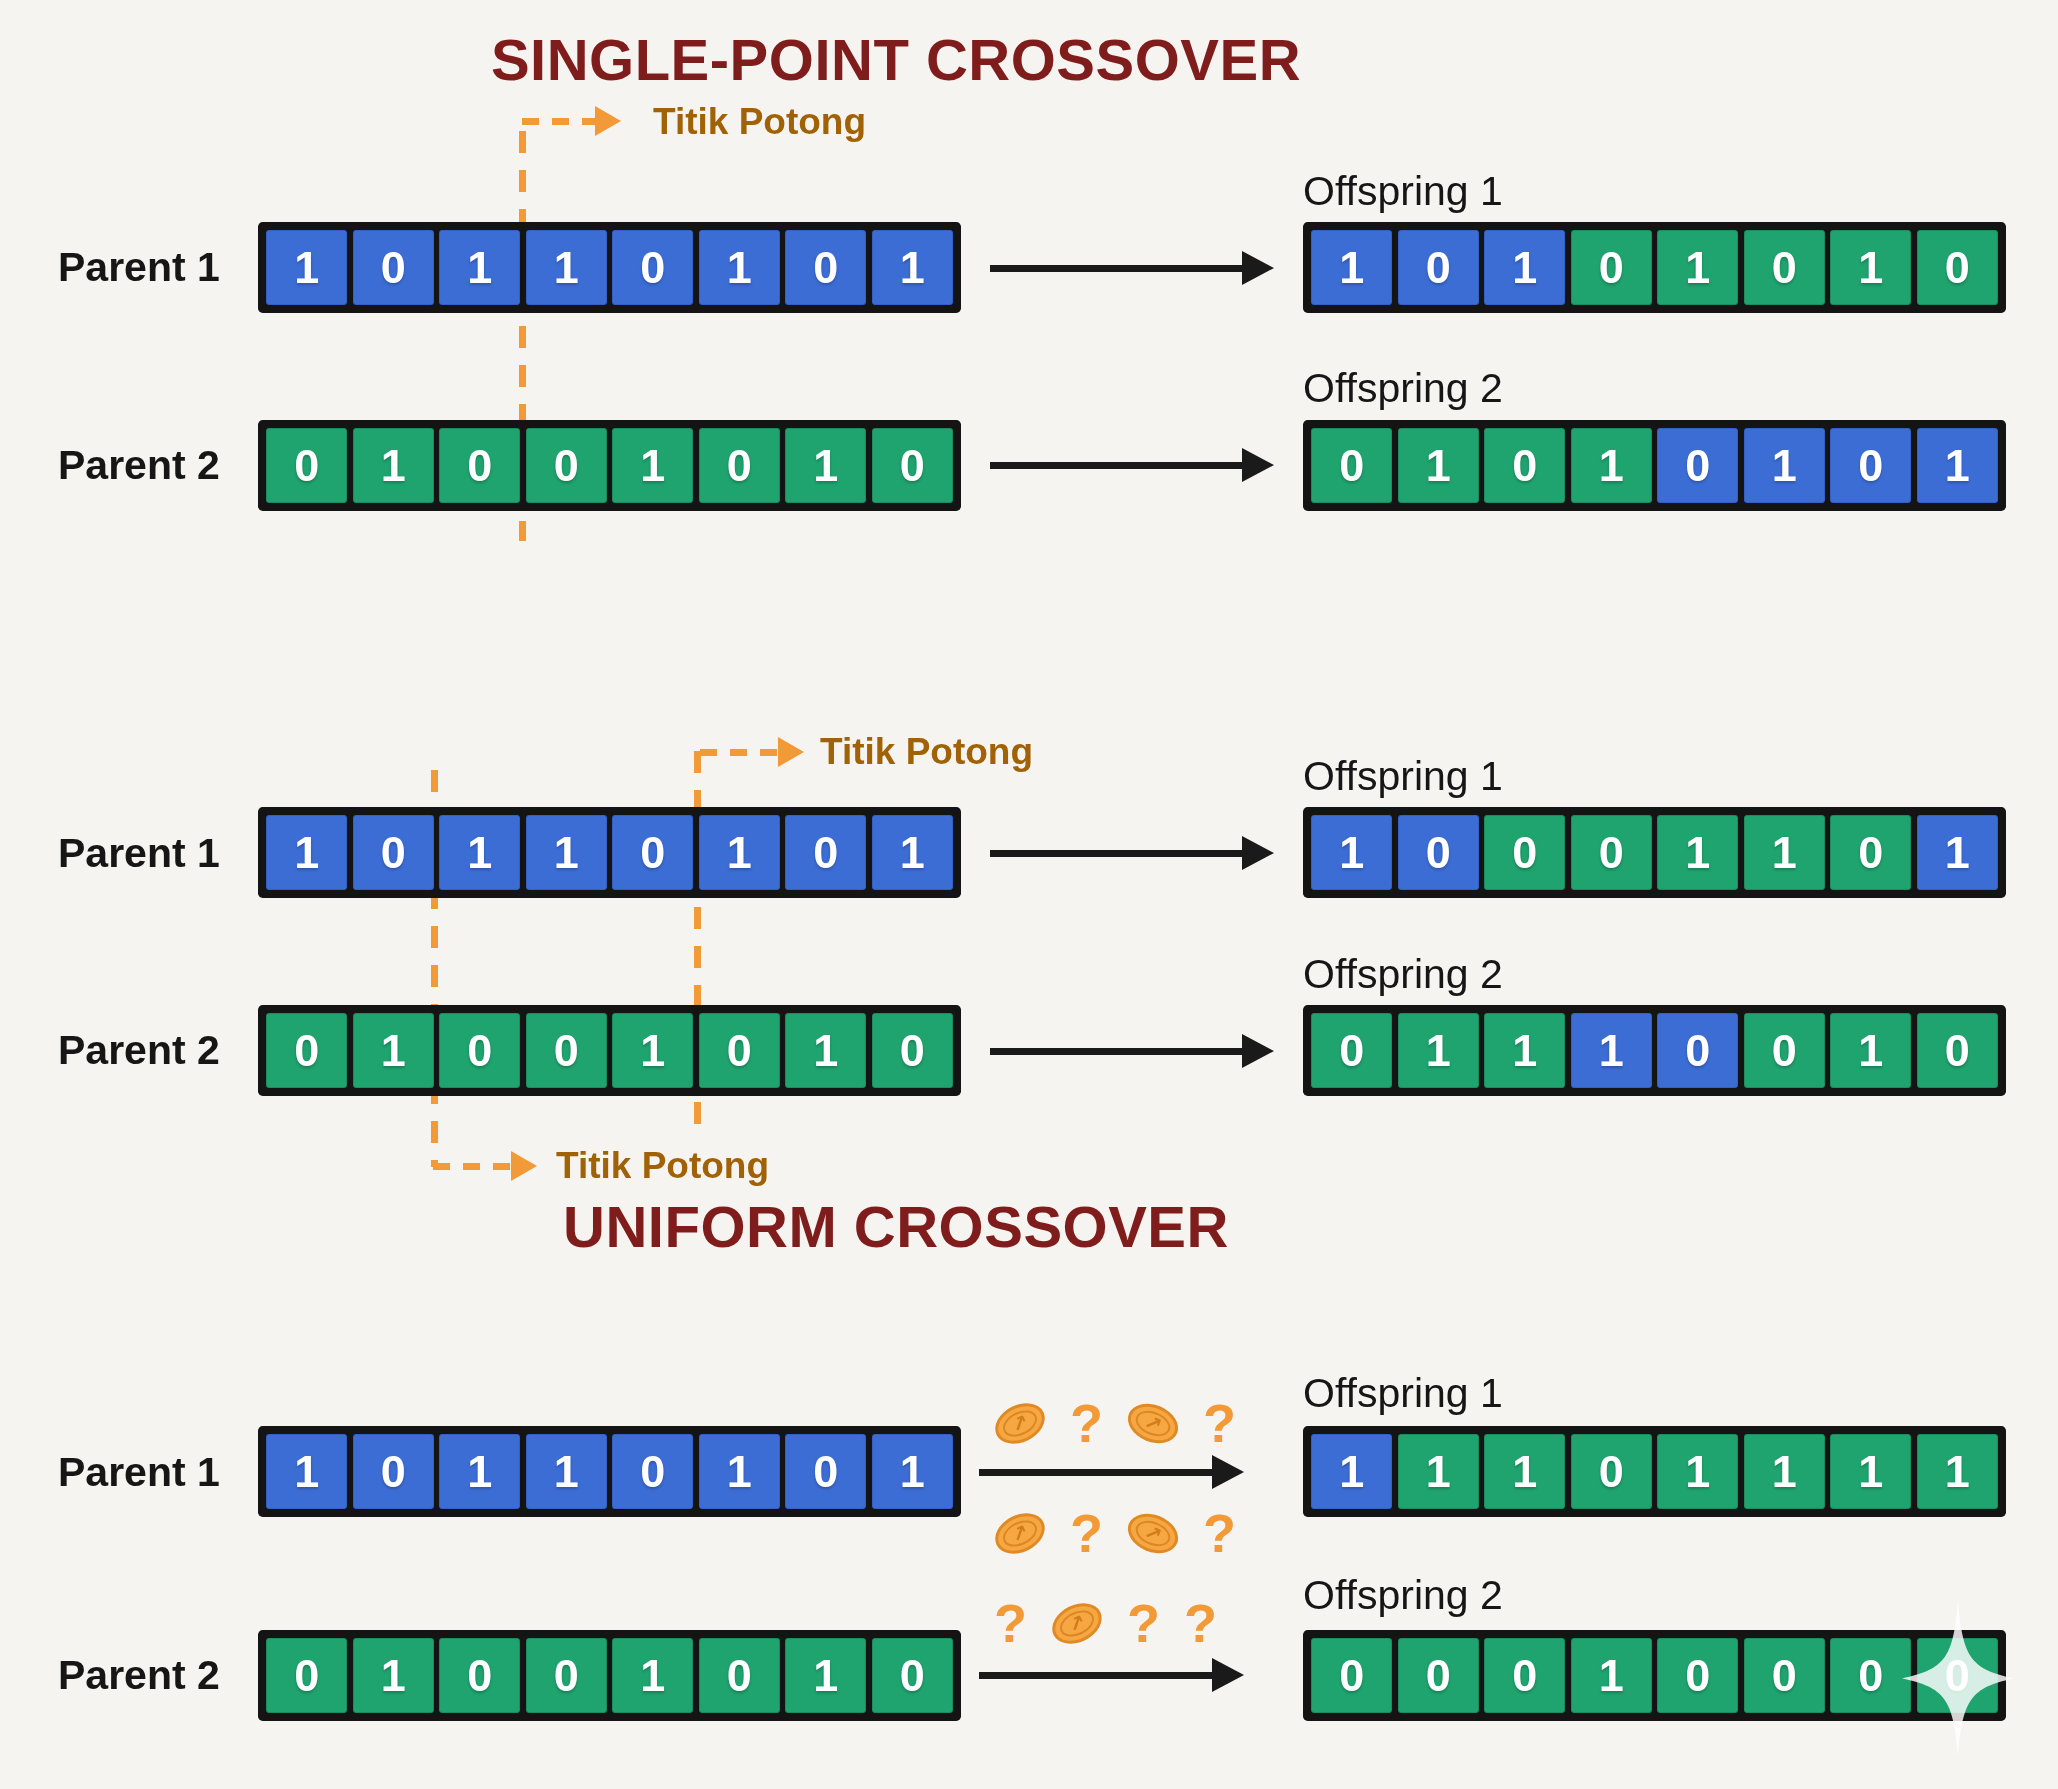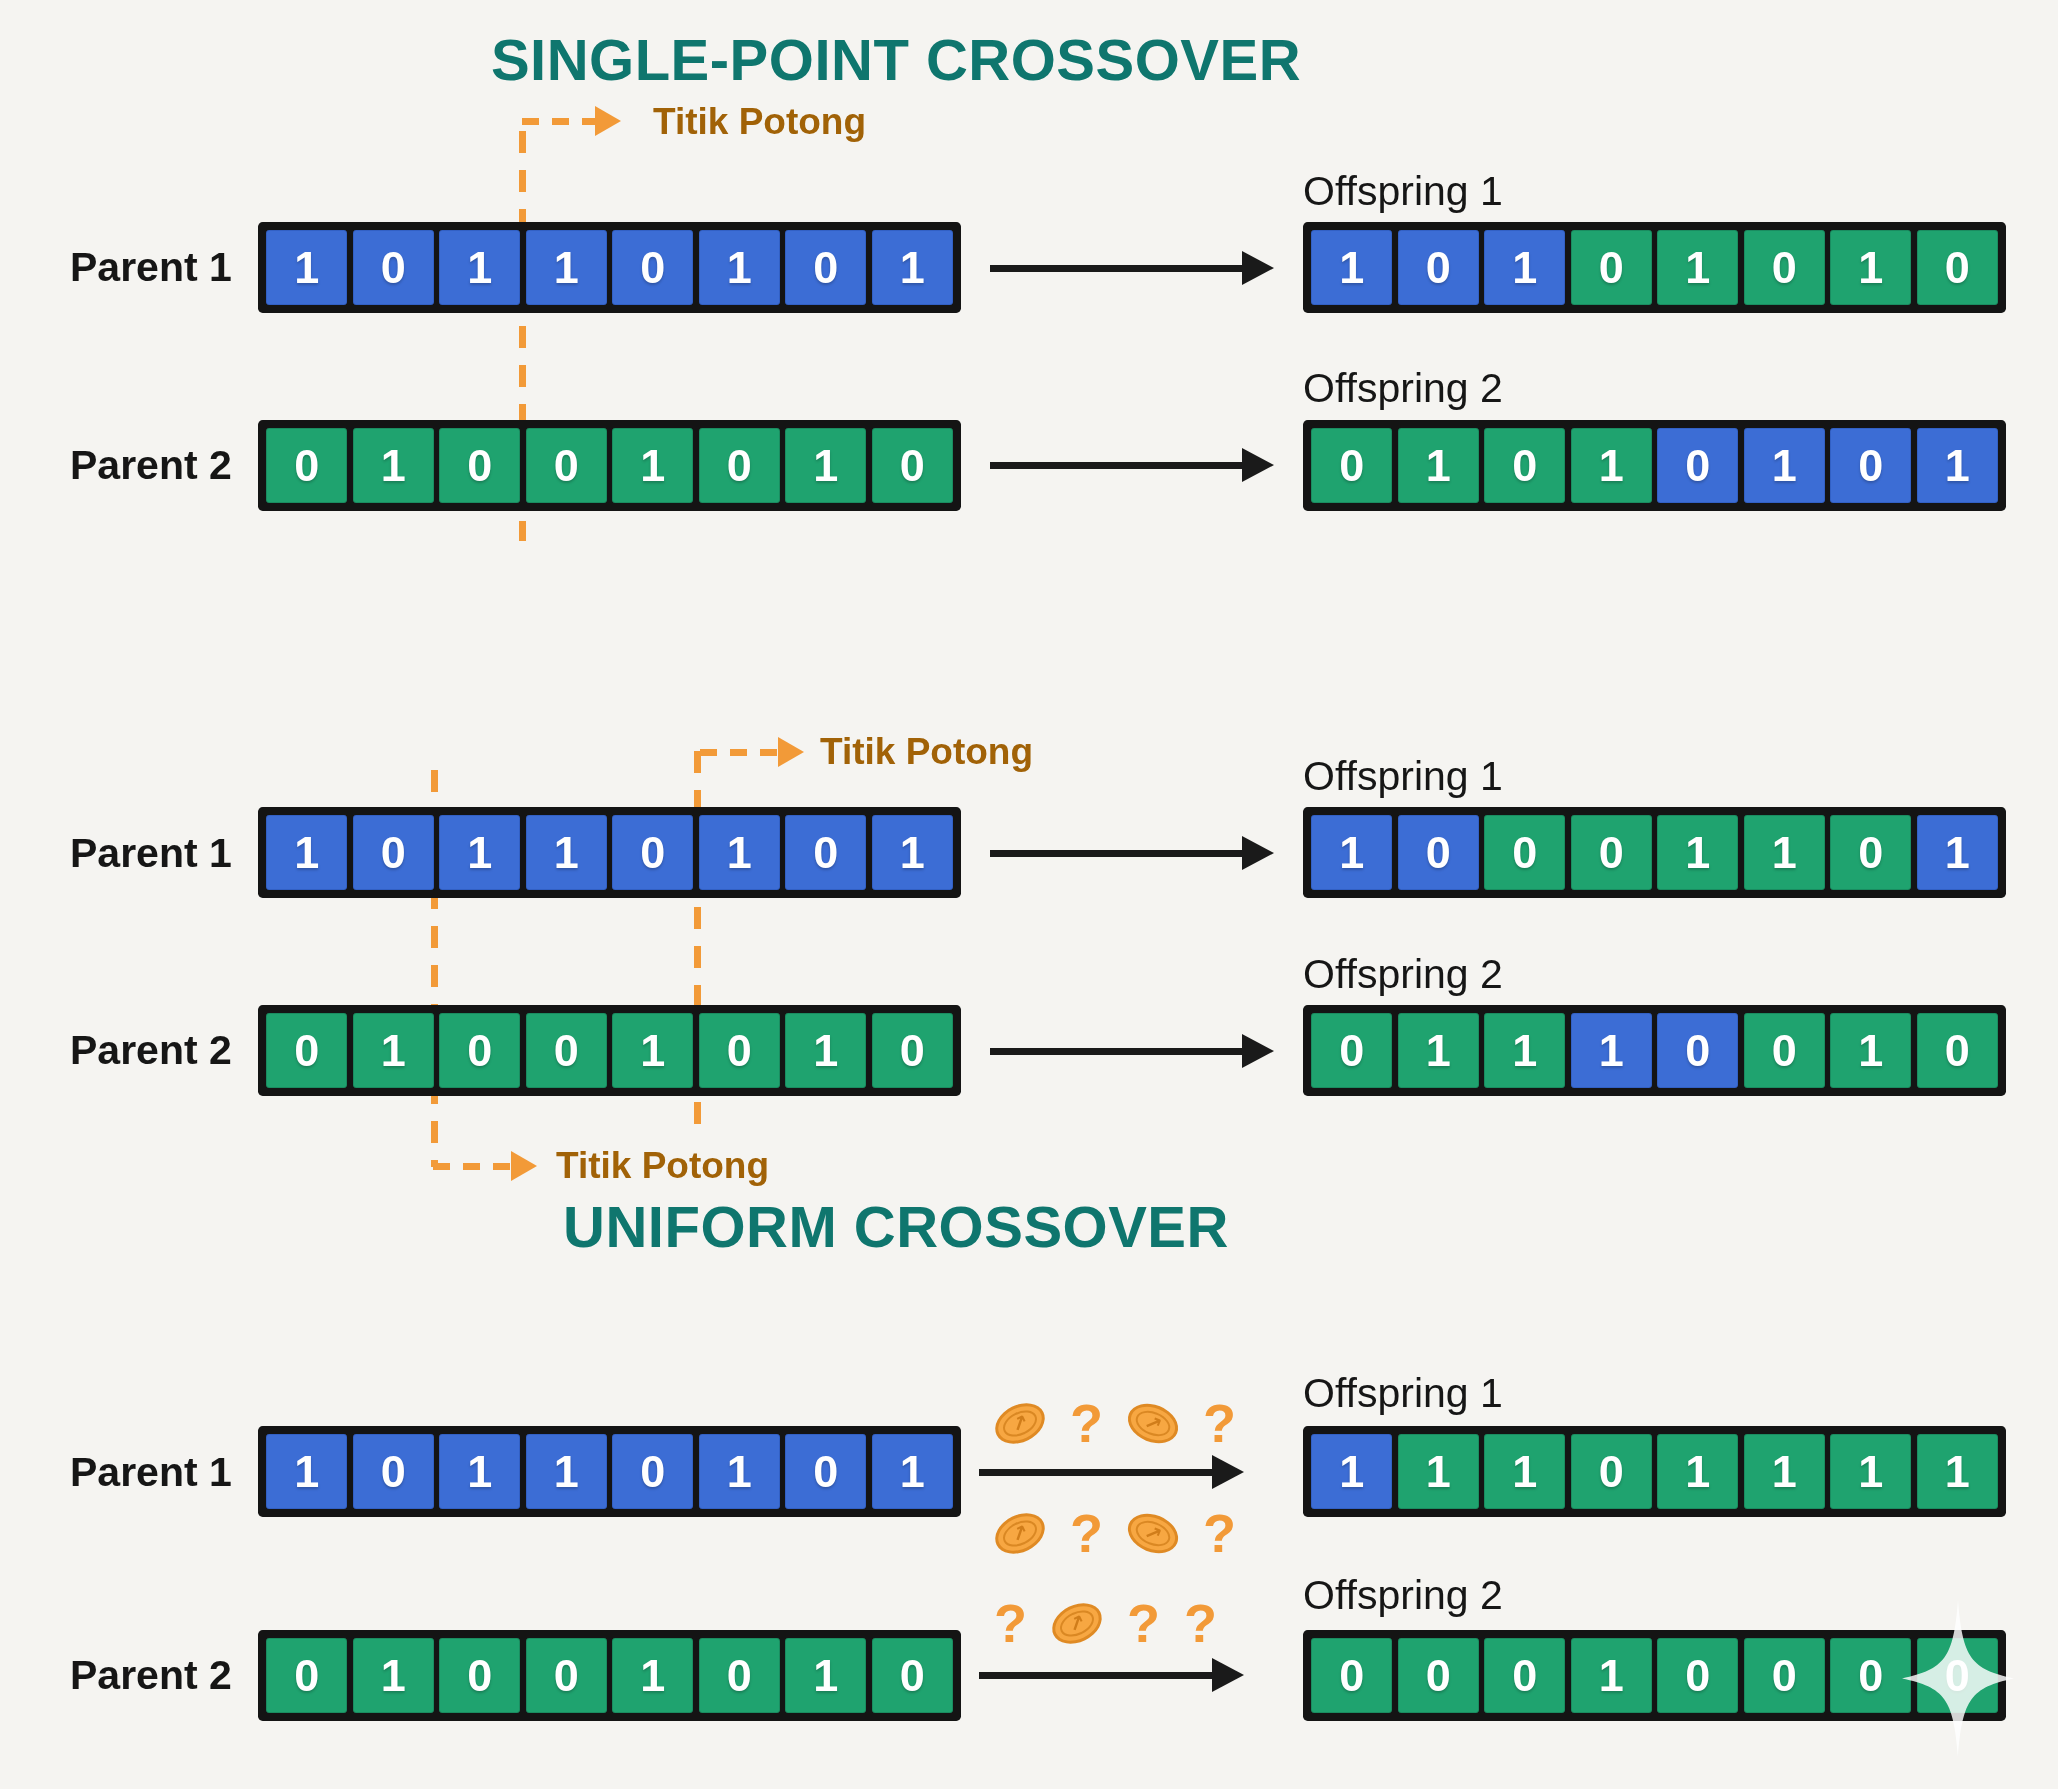--- a/index.html
+++ b/index.html
@@ -1,21 +1,21 @@
 <!DOCTYPE html>
 <html style="font-size:15px"><head>
 <meta charset="utf-8">
 <style>
   html,body{margin:0;padding:0;background:#f5f4f1;}
   .canvas{position:relative;width:2058px;height:1790px;background:#f5f4f1;overflow:hidden;
           font-family:"Liberation Sans",sans-serif;color:#161616;}
   .section-title{position:absolute;left:0;width:1792px;text-align:center;
-                 font-size:58px;font-weight:800;letter-spacing:0.5px;color:#0f766e;}
+                 font-size:58px;font-weight:800;letter-spacing:0.5px;color:#7f1d1d;}
   .title-1{top:26px}.title-2{top:608px}.title-3{top:1193px}
-  .row-label{position:absolute;font-size:41px;font-weight:600;color:#161616;white-space:nowrap;margin-left:12px;}
+  .row-label{position:absolute;font-size:41px;font-weight:600;color:#161616;white-space:nowrap;}
   .offspring-label{position:absolute;font-size:41px;font-weight:400;color:#161616;white-space:nowrap;}
   .cut-label{position:absolute;font-size:37px;font-weight:600;color:#a16207;white-space:nowrap;}
   .chromosome{position:absolute;width:703px;height:91px;box-sizing:border-box;
               display:flex;gap:5.6px;padding:8.4px;background:#141414;border-radius:4.7px;}
   .gene{flex:1;display:flex;align-items:center;justify-content:center;border-radius:2.8px;
         font-size:45px;font-weight:700;color:#ffffff;text-shadow:0 1.9px 2.8px rgba(0,0,0,.22);}
   .gene.blue{background:#3c6dd5;border:1.9px solid #3260c4;}
   .gene.green{background:#1fa36f;border:1.9px solid #1a8c60;}
   .black-arrow{position:absolute;height:6.5px;background:#1a1a1a;}
   .black-arrow::after{content:"";position:absolute;right:-30px;top:50%;transform:translateY(-50%);

